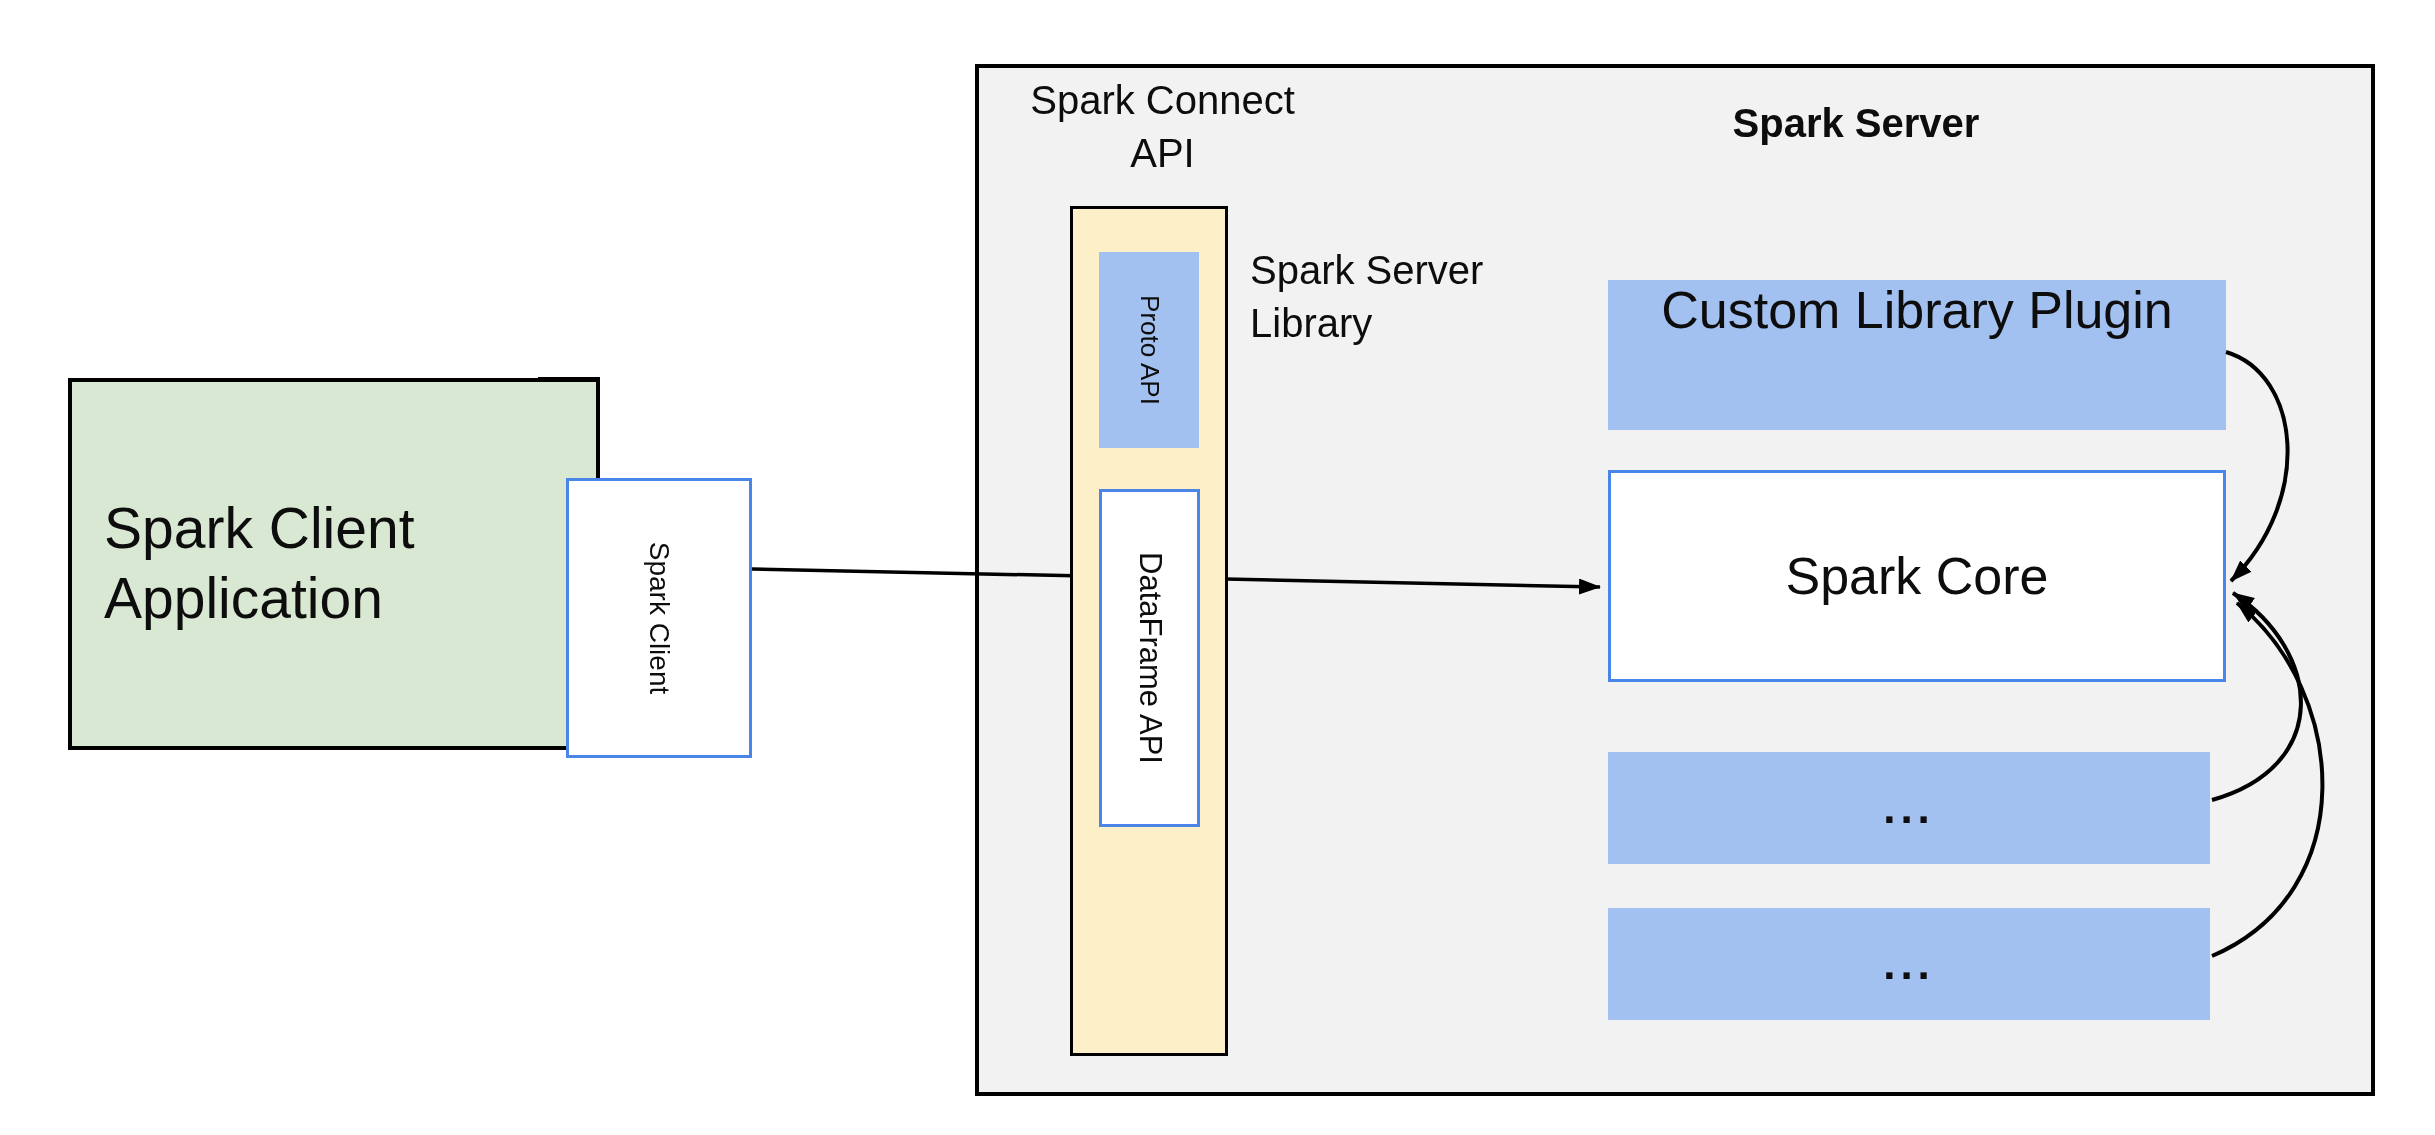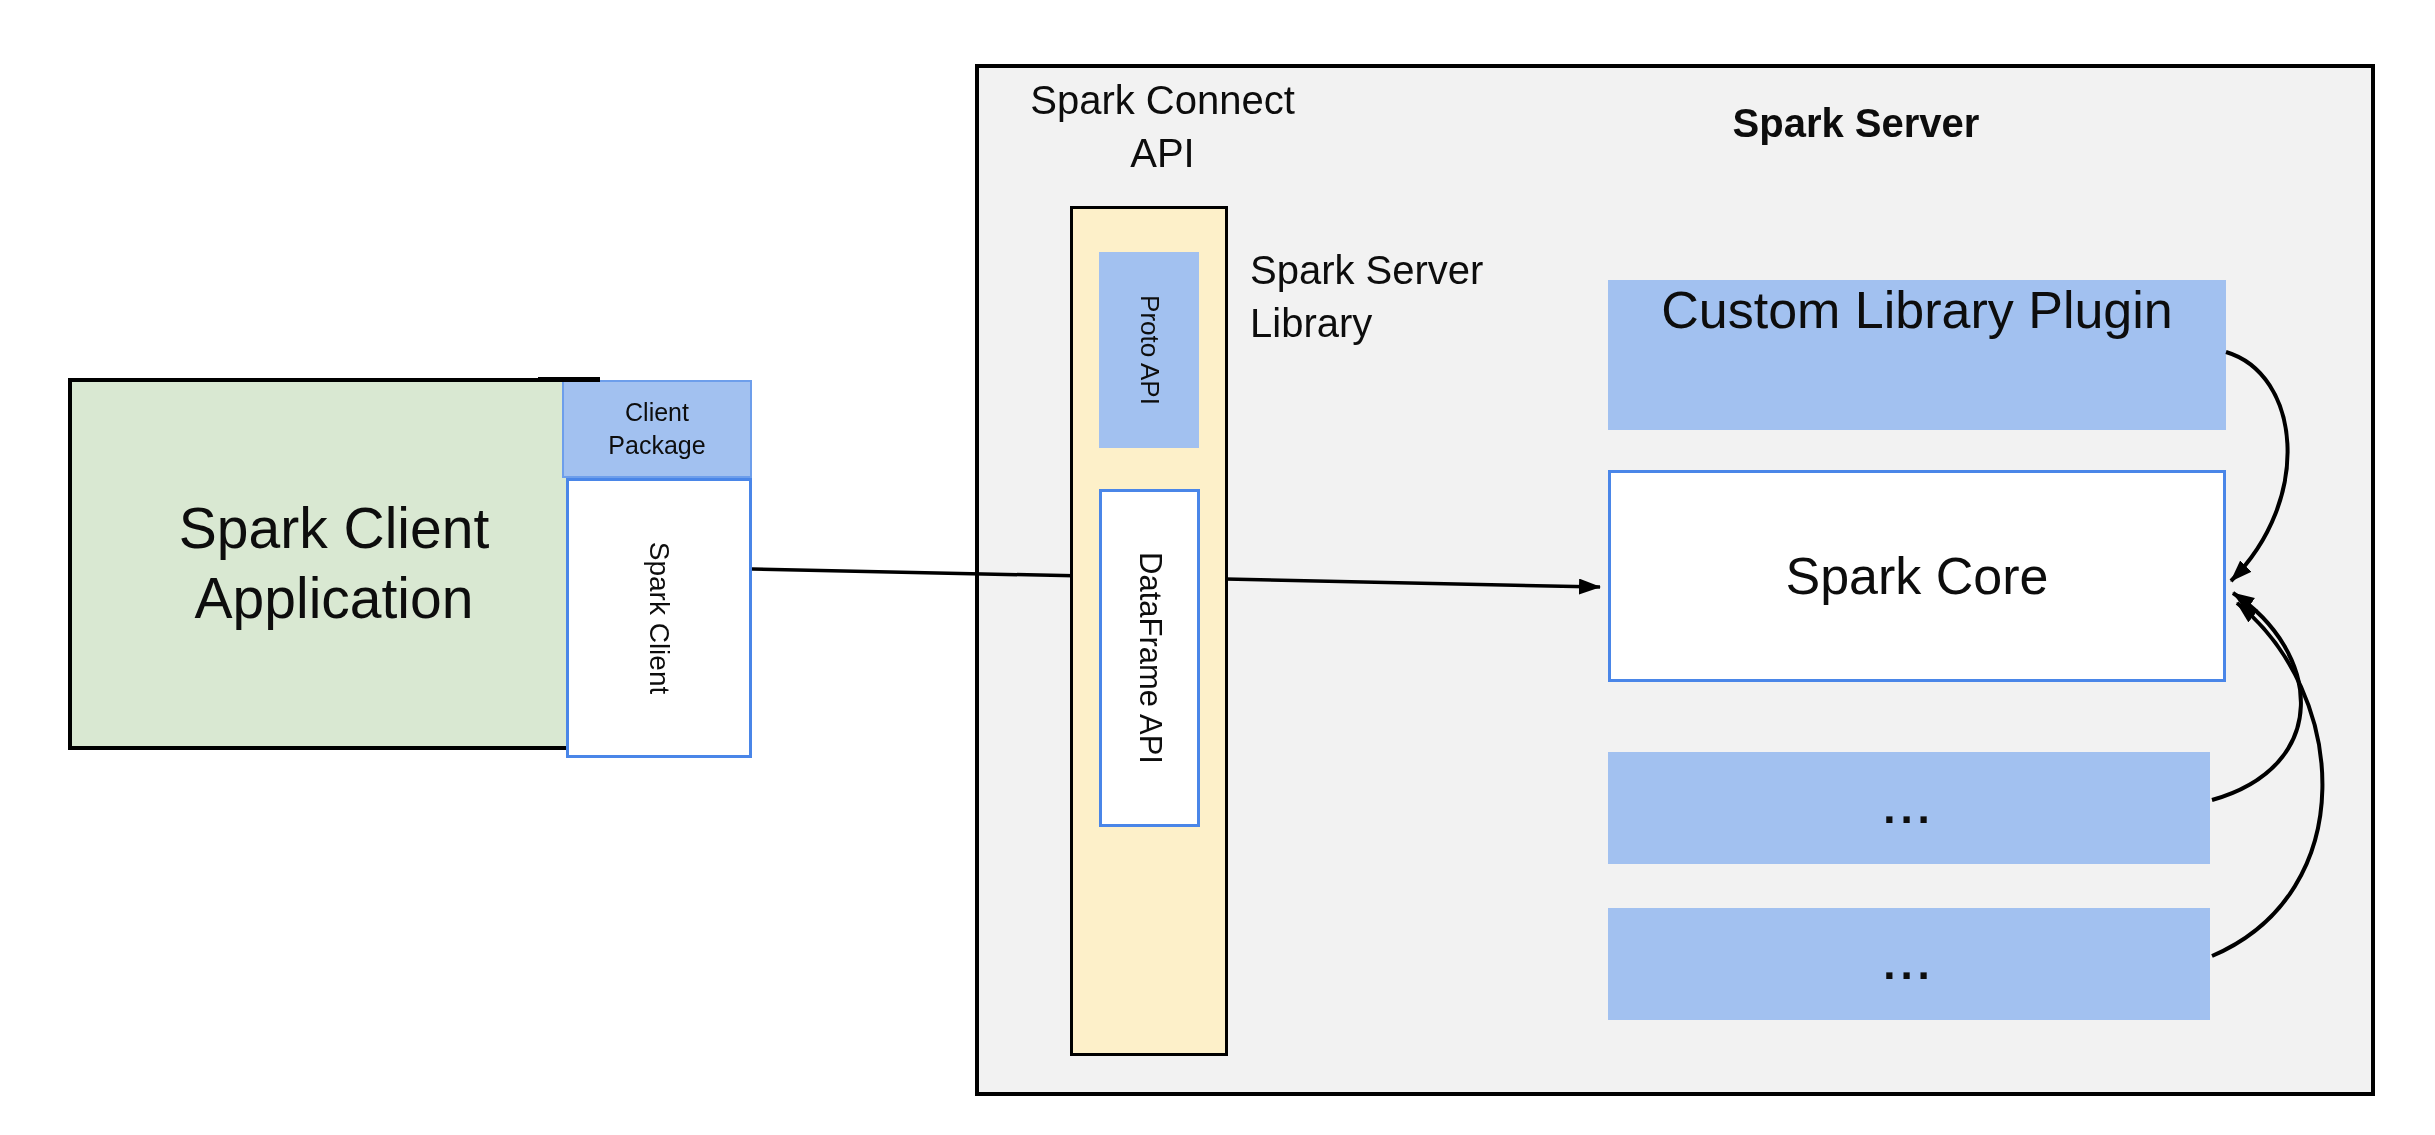--- a/index.html
+++ b/index.html
@@ -34,21 +34,21 @@
                 display:flex; align-items:center; justify-content:center; }
   .dots-box-1 { left:1608px; top:752px; width:602px;  height:112px;
                 background: var(--blue_fill); z-index:3;
                 display:flex; align-items:center; justify-content:center; }
   .dots-box-2 { left:1608px; top:908px; width:602px;  height:112px;
                 background: var(--blue_fill); z-index:3;
                 display:flex; align-items:center; justify-content:center; }
   .overhang   { left:538px;  top:377px; width:62px; height:5px; background: var(--line); z-index:6; }
 
   
-  .app-label     { font-size:57px; line-height:1.22; text-align:center; width:460px; }
+  .app-label     { font-size:57px; line-height:1.22; text-align:left; width:460px; }
   .pkg-label     { font-size:25px; line-height:1.32; text-align:center; width:130px; }
   .vtext         { position:absolute; left:50%; top:50%;
                    transform: translate(-50%,-50%) rotate(90deg); white-space:nowrap; }
   .vclient       { font-size:28px; }
   .vproto        { font-size:26px; }
   .vdf           { font-size:31px; }
   .connect-title { left:1005px; top:74px;  width:315px; font-size:40px; line-height:1.33;
                    text-align:center; z-index:5; }
   .server-title  { left:1606px; top:101px; width:500px; font-size:40px; font-weight:bold;
                    text-align:center; z-index:5; }
@@ -105,21 +105,18 @@
 
   <svg class="arrow-layer over">
     <path d="M 2226 352 C 2300 374, 2314 498, 2231 581" fill="none" stroke="#000" stroke-width="4" marker-end="url(#head)"></path>
     <path d="M 2212 800 C 2332 766, 2322 652, 2233 593" fill="none" stroke="#000" stroke-width="4" marker-end="url(#head)"></path>
     <path d="M 2212 956 C 2362 892, 2348 692, 2237 603" fill="none" stroke="#000" stroke-width="4" marker-end="url(#head)"></path>
   </svg>
 
   <div class="abs green-box">
     <div class="app-label">Spark Client Application</div>
   </div>
-  <div class="abs pkg-box">
-    <div class="pkg-label">Client Package</div>
-  </div>
   <div class="abs client-box">
     <span class="vtext vclient">Spark Client</span>
   </div>
   <div class="abs overhang"></div>
 
 </div>
 
 </body></html>

